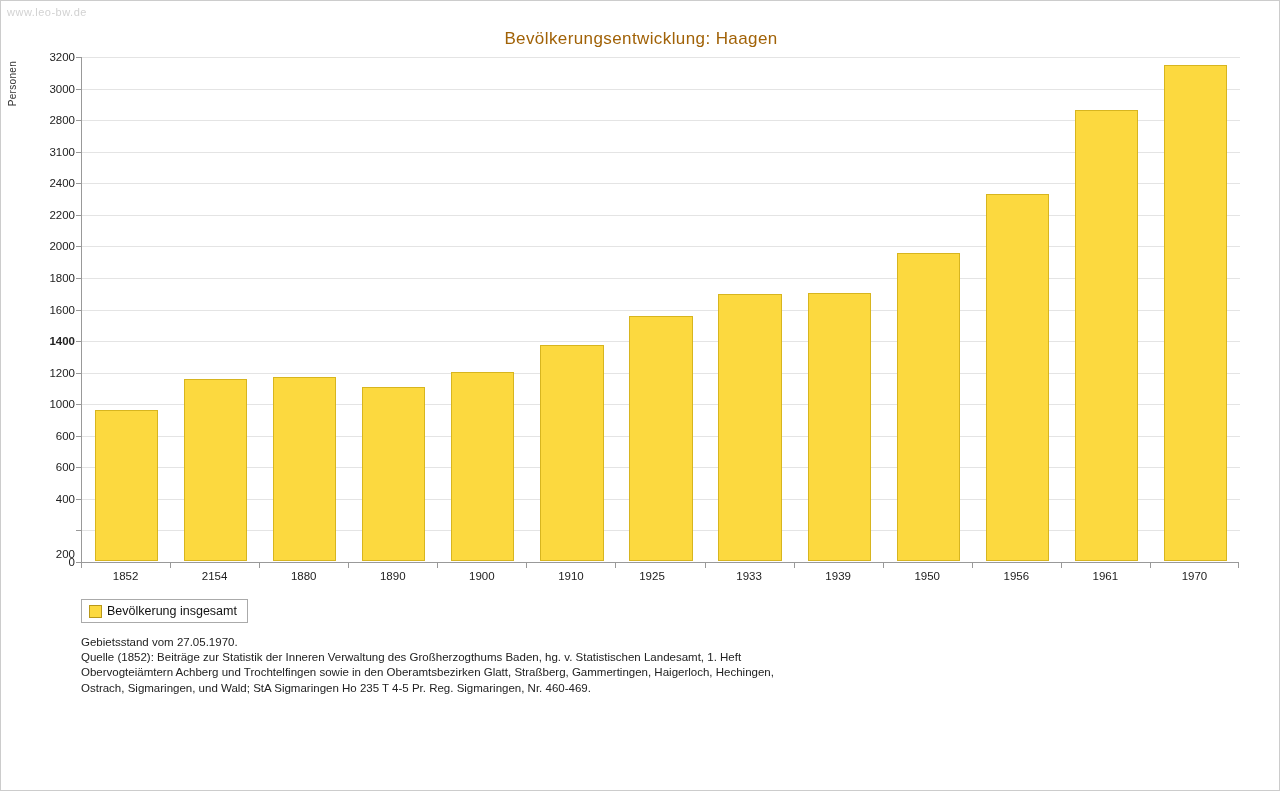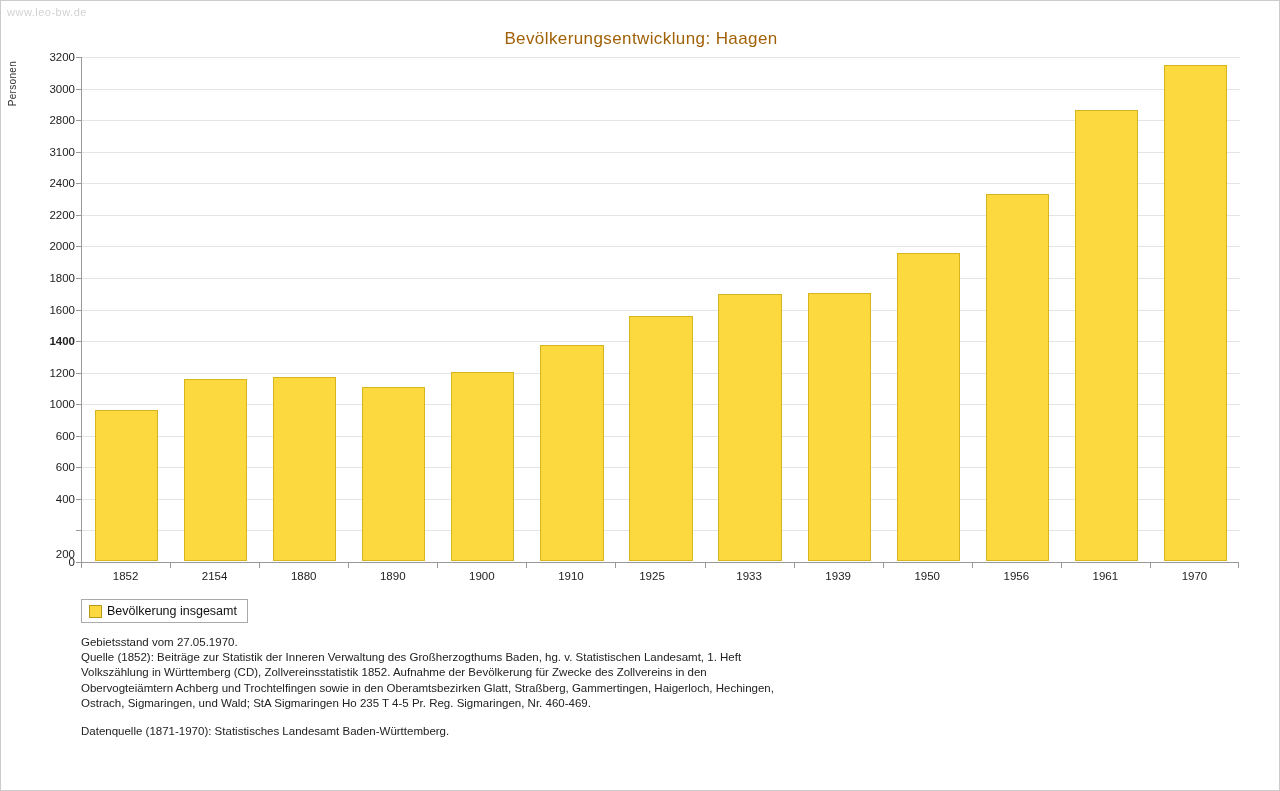--- a/index.html
+++ b/index.html
@@ -284,20 +284,18 @@
     </div>
 
   <div id="legend">
     <span id="legend-swatch"></span>
     <span id="legend-label">Bevölkerung insgesamt</span>
   </div>
 
   <div id="notes">
     <p>Gebietsstand vom 27.05.1970.</p>
     <p>Quelle (1852): Beiträge zur Statistik der Inneren Verwaltung des Großherzogthums Baden, hg. v. Statistischen Landesamt, 1. Heft</p>
-    <p>Volkszählung in Württemberg (CD), Zollvereinsstatistik 1852. Aufnahme der Bevölkerung für Zwecke des Zollvereins in den</p>
     <p>Obervogteiämtern Achberg und Trochtelfingen sowie in den Oberamtsbezirken Glatt, Straßberg, Gammertingen, Haigerloch, Hechingen,</p>
     <p>Ostrach, Sigmaringen, und Wald; StA Sigmaringen Ho 235 T 4-5 Pr. Reg. Sigmaringen, Nr. 460-469.</p>
     <div class="gap"></div>
-    <p>Datenquelle (1871-1970): Statistisches Landesamt Baden-Württemberg.</p>
   </div>
 
 </div>
 
 </body></html>

